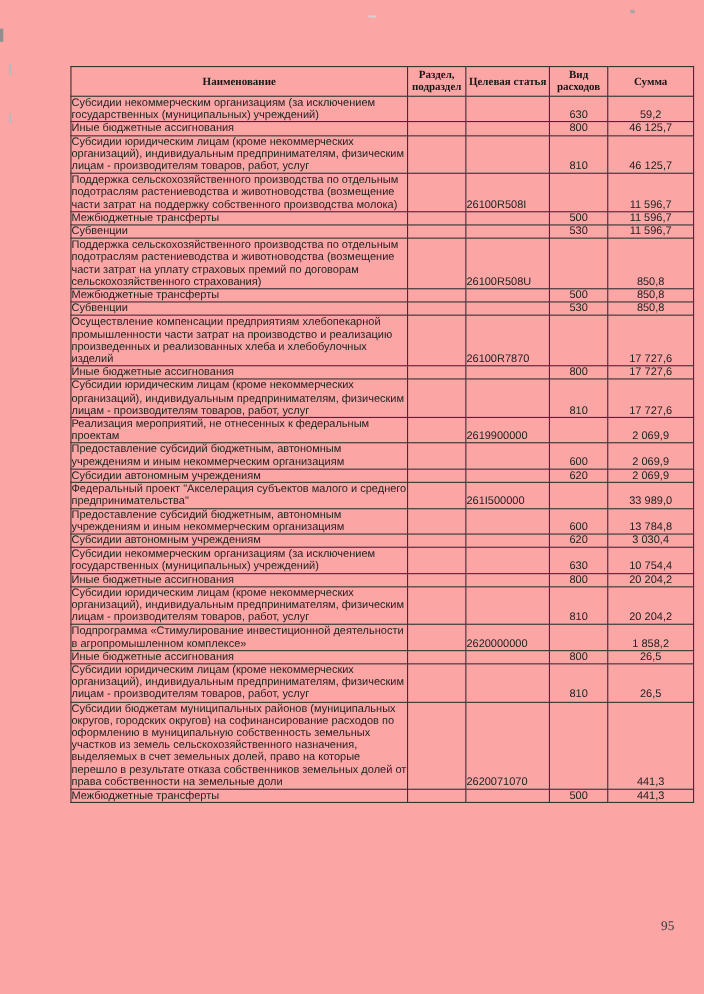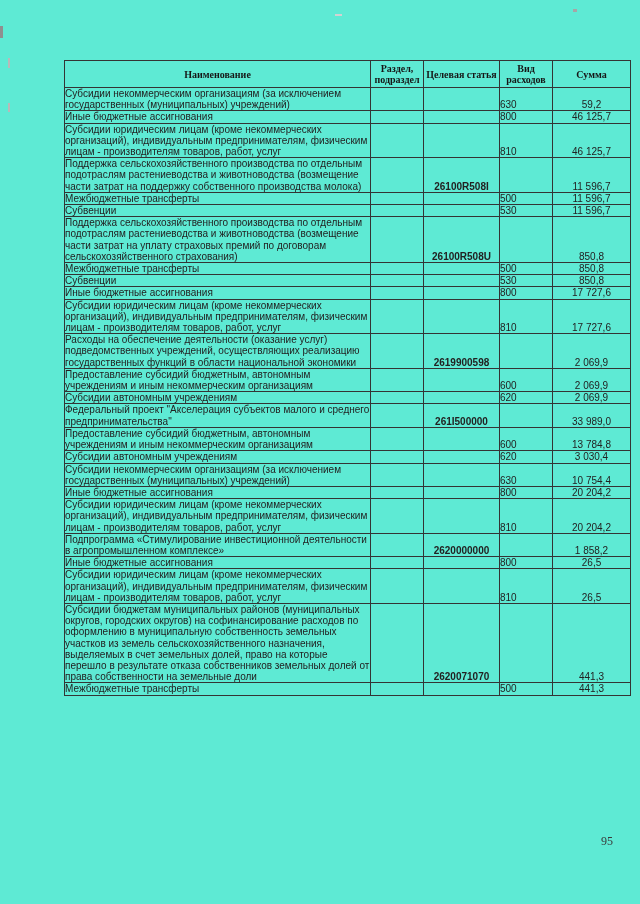--- a/index.html
+++ b/index.html
@@ -5,21 +5,21 @@
   * { box-sizing: border-box; }
   html, body { margin: 0; padding: 0; }
   body {
     width: 640px; height: 904px;
     background: #fdfdfc;
     position: relative;
     font-family: "Liberation Sans", sans-serif;
     color: #1c1c1c;
     overflow: hidden;
   }
-  .page { position: absolute; inset: 0; background: #5eead4; }
+  .page { position: absolute; inset: 0; background: #fca5a5; }
 
   
   .scan-mark { position: absolute; background: #b9b9b9; }
   .scan-mark.m1 { left: 0;   top: 26;  top: 26px;  width: 3px; height: 12px; background:#8f8f8f;}
   .scan-mark.m2 { left: 8px; top: 58px;  width: 2px; height: 10px; }
   .scan-mark.m3 { left: 8px; top: 103px; width: 2px; height: 9px; }
   .scan-mark.m4 { left: 573px; top: 9px; width: 4px; height: 3px; background:#a6a6a6; }
   .scan-mark.m5 { left: 335px; top: 14px; width: 7px; height: 2px; background:#d2d2d2; }
 
   table.budget {
@@ -48,22 +48,22 @@
     font-family: "Liberation Sans", sans-serif;
     line-height: 11.2px;
     color: #222;
   }
   td.c-name {
     text-align: left;
     vertical-align: top;
     padding: 0 3px 1px 4px;
   }
   td.c-section { text-align: center; vertical-align: bottom; }
-  td.c-article { text-align: center; vertical-align: bottom; padding-bottom: 1px; font-weight: bold; }
-  td.c-type    { text-align: left;  vertical-align: bottom; padding: 0 9px 1px 0; }
+  td.c-article { vertical-align: bottom; padding-bottom: 1px; }
+  td.c-type    { text-align: center;  vertical-align: bottom; padding: 0 9px 1px 0; }
   td.c-sum     { text-align: center;  vertical-align: bottom; padding: 0 5px 1px 0; }
 
   .page-number {
     position: absolute;
     left: 601px; top: 834px;
     font-family: "Liberation Serif", serif;
     font-size: 12px;
     color: #3a3a3a;
   }
 </style>
@@ -161,45 +161,52 @@
     </tr>
 
     <tr>
       <td class="c-name">Субвенции</td>
       <td class="c-section"></td>
       <td class="c-article"></td>
       <td class="c-type">530</td>
       <td class="c-sum">850,8</td>
     </tr>
 
+    <tr>
+      <td class="c-name">Осуществление компенсации предприятиям хлебопекарной промышленности части затрат на производство и реализацию произведенных и реализованных хлеба и хлебобулочных изделий</td>
+      <td class="c-section"></td>
+      <td class="c-article">26100R7870</td>
+      <td class="c-type"></td>
+      <td class="c-sum">17 727,6</td>
+    </tr>
 
     <tr>
       <td class="c-name">Иные бюджетные ассигнования</td>
       <td class="c-section"></td>
       <td class="c-article"></td>
       <td class="c-type">800</td>
       <td class="c-sum">17 727,6</td>
     </tr>
 
     <tr>
       <td class="c-name">Субсидии юридическим лицам (кроме некоммерческих организаций), индивидуальным предпринимателям, физическим лицам - производителям товаров, работ, услуг</td>
       <td class="c-section"></td>
       <td class="c-article"></td>
       <td class="c-type">810</td>
       <td class="c-sum">17 727,6</td>
     </tr>
 
-
-    <tr>
-      <td class="c-name">Расходы на обеспечение деятельности (оказание услуг) подведомственных учреждений, осуществляющих реализацию государственных функций в области национальной экономики</td>
-      <td class="c-section"></td>
-      <td class="c-article">2619900598</td>
+    <tr>
+      <td class="c-name">Реализация мероприятий, не отнесенных к федеральным проектам</td>
+      <td class="c-section"></td>
+      <td class="c-article">2619900000</td>
       <td class="c-type"></td>
       <td class="c-sum">2 069,9</td>
     </tr>
+
 
     <tr>
       <td class="c-name">Предоставление субсидий бюджетным, автономным учреждениям и иным некоммерческим организациям</td>
       <td class="c-section"></td>
       <td class="c-article"></td>
       <td class="c-type">600</td>
       <td class="c-sum">2 069,9</td>
     </tr>
 
     <tr>

